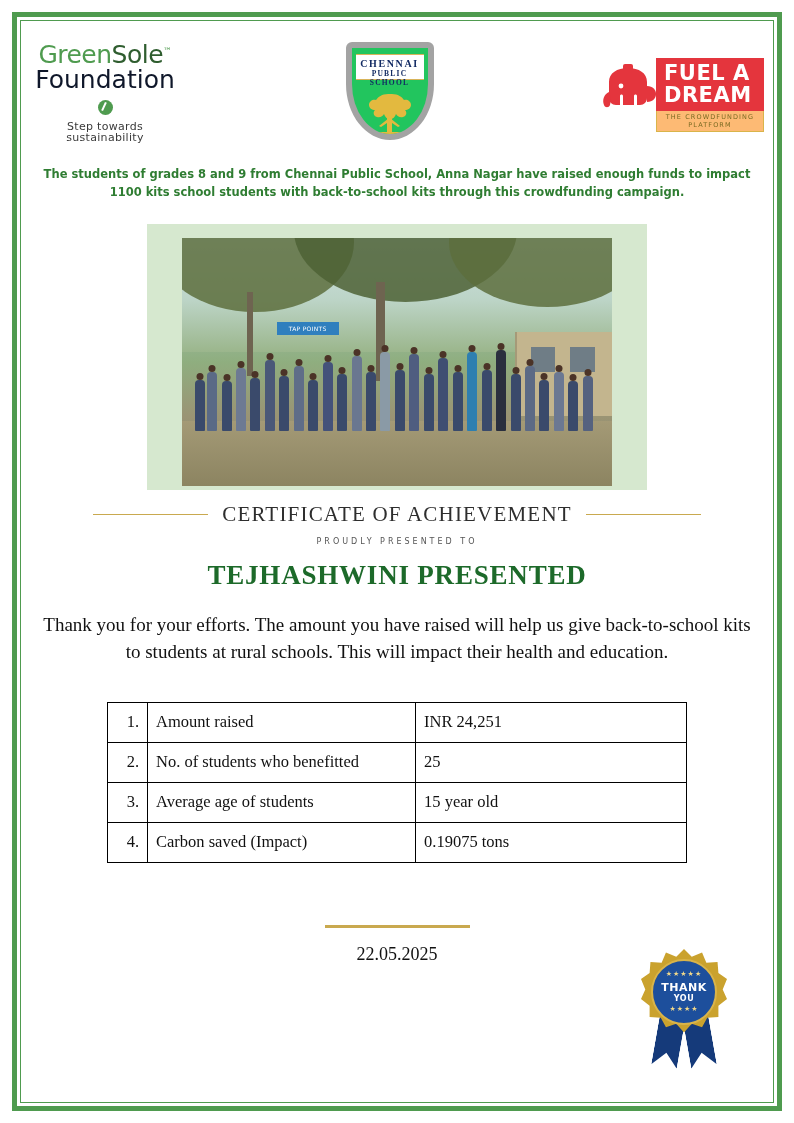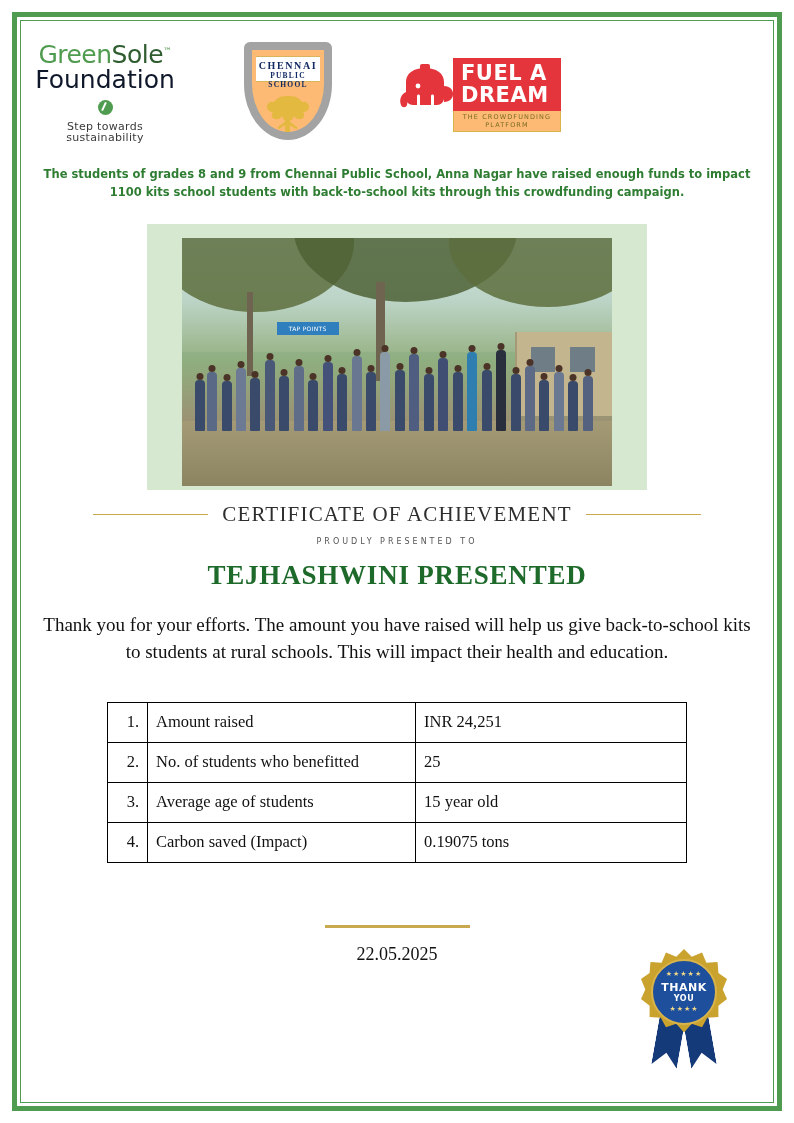--- a/index.html
+++ b/index.html
@@ -43,21 +43,21 @@
     left: 30px;
     top: 30px;
     right: 30px;
     bottom: 30px;
   }
 
   
   .logo-row {
     display: flex;
     align-items: center;
-    justify-content: flex-start;
+    justify-content: space-between;
     gap: 60px;
     padding-top: 14px;
     height: 110px;
     box-sizing: border-box;
   }
   .logo {
     display: flex;
     align-items: center;
     justify-content: center;
   }
@@ -118,22 +118,22 @@
 
   
   .cps-logo {
     width: 96px;
     height: 100px;
     position: relative;
   }
   .cps-shield {
     width: 88px;
     height: 98px;
-    background: #fdba74;
-    border: 8px solid #a3a3a3;
+    background: #22c55e;
+    border: 6px solid #a3a3a3;
     border-radius: 6px 6px 44px 44px / 6px 6px 56px 56px;
     box-sizing: border-box;
     margin: 0 auto;
     position: relative;
     overflow: hidden;
   }
   .cps-band {
     position: absolute;
     top: 6px;
     left: 4px;

